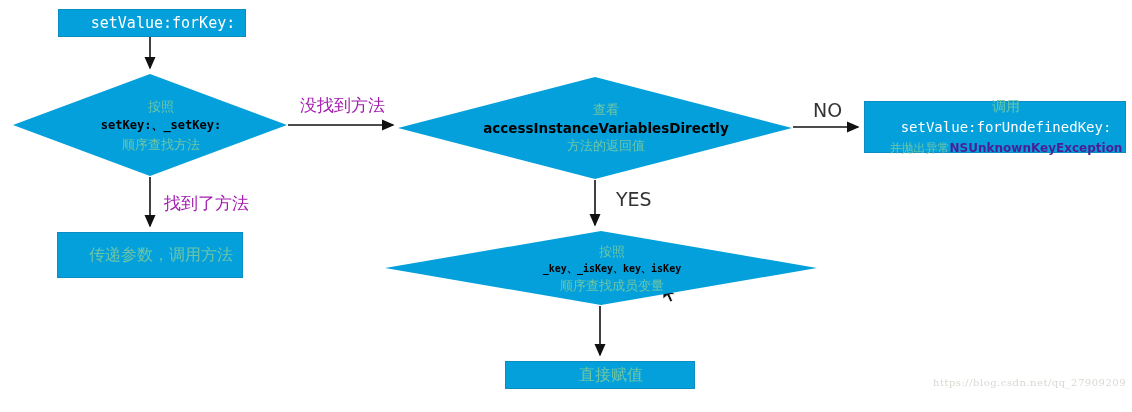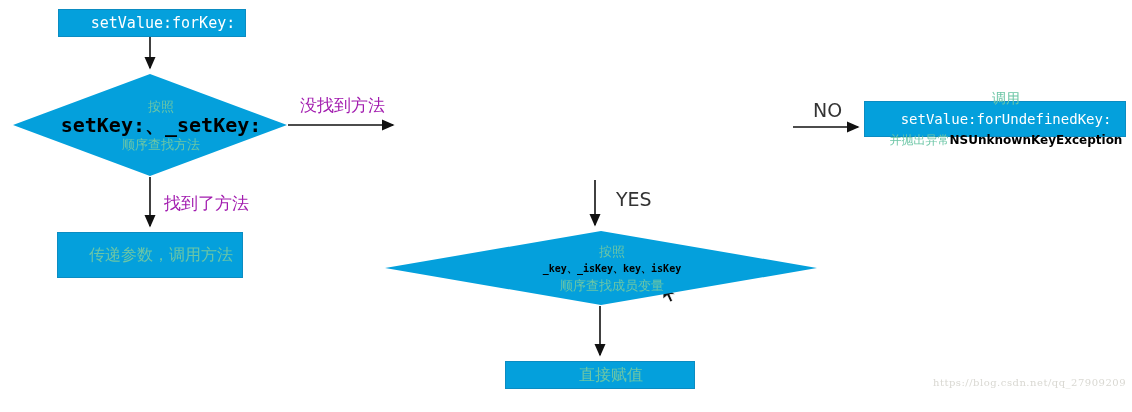--- a/index.html
+++ b/index.html
@@ -14,35 +14,35 @@
     box-sizing:border-box;
     padding-left:22px;
   }
   .rect{border:1px solid #0b8cc2;}
   .diamond{clip-path:polygon(50% 0,100% 50%,50% 100%,0 50%);flex-direction:column;}
   .mono{font-family:"DejaVu Sans Mono",monospace;}
   .code-dark{font-family:"DejaVu Sans Mono",monospace;font-weight:bold;color:#000;}
   .sub{color:#6CC6A6;}
   .start-box{left:58px;top:9px;width:188px;height:28px;font-size:15px;}
   .d1{left:13px;top:74px;width:274px;height:102px;line-height:19px;}
-  .d1 .l2{font-size:20px;}
+  .d1 .l2{font-size:12px;}
   .d1 .l1,.d1 .l3{font-size:13px;}
   .d2{left:398px;top:77px;width:394px;height:102px;line-height:18px;}
   .d2 .l2{font-family:"DejaVu Sans",sans-serif;font-weight:bold;color:#000;font-size:13.5px;}
   .d2 .l1,.d2 .l3{font-size:13px;}
   .d3{left:385px;top:231px;width:432px;height:74px;line-height:17px;}
   .d3 .l2{font-size:10px;}
   .d3 .l1,.d3 .l3{font-size:13px;}
   .invoke-box{left:57px;top:232px;width:186px;height:46px;font-size:16px;}
   .assign-box{left:505px;top:361px;width:190px;height:28px;font-size:16px;}
-  .exc-box{left:864px;top:101px;width:262px;height:36px;flex-direction:column;line-height:21px;}
+  .exc-box{left:864px;top:101px;width:262px;height:52px;flex-direction:column;line-height:21px;}
   .exc-box .l1{font-size:14px;}
   .exc-box .l1 .code{font-family:"DejaVu Sans Mono",monospace;color:#fff;}
   .exc-box .l2{font-size:12px;}
-  .exc-box .l2 .code{font-weight:bold;color:#000000;}
+  .exc-box .l2 .code{font-weight:bold;color:#4c1d95;}
   .edge-label{position:absolute;color:#a21caf;font-size:17px;white-space:nowrap;}
   .lbl-notfound{left:300px;top:94px;}
   .lbl-found{left:164px;top:192px;}
   .lbl-no{left:813px;top:99px;font-size:19px;color:#333;}
   .lbl-yes{left:616px;top:188px;font-size:19px;color:#333;}
   .lbl-ivar{left:620px;top:321px;}
   .watermark{
     position:absolute;right:6px;top:377px;font-size:10px;letter-spacing:0.5px;
     color:#d9d8d2;font-family:"DejaVu Serif",serif;text-align:right;
   }
@@ -74,20 +74,25 @@
   </div>
 
   <div class="node diamond d1">
     <span class="l1 sub">按照</span>
     <span class="l2 code-dark">setKey:、_setKey:</span>
     <span class="l3 sub">顺序查找方法</span>
   </div>
 
   <div class="edge-label lbl-notfound">没找到方法</div>
 
+  <div class="node diamond d2">
+    <span class="l1 sub">查看</span>
+    <span class="l2">accessInstanceVariablesDirectly</span>
+    <span class="l3 sub">方法的返回值</span>
+  </div>
 
   <div class="edge-label lbl-no">NO</div>
 
   <div class="node rect exc-box">
     <span class="l1"><span class="sub">调用</span><span class="code">setValue:forUndefinedKey:</span></span>
     <span class="l2"><span class="sub">并抛出异常</span><span class="code">NSUnknownKeyException</span></span>
   </div>
 
   <div class="edge-label lbl-found">找到了方法</div>
 

